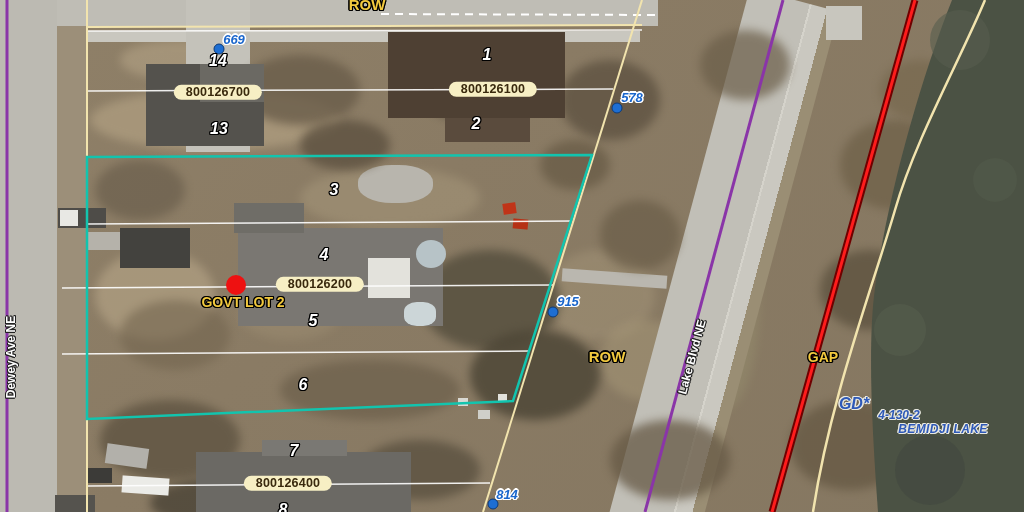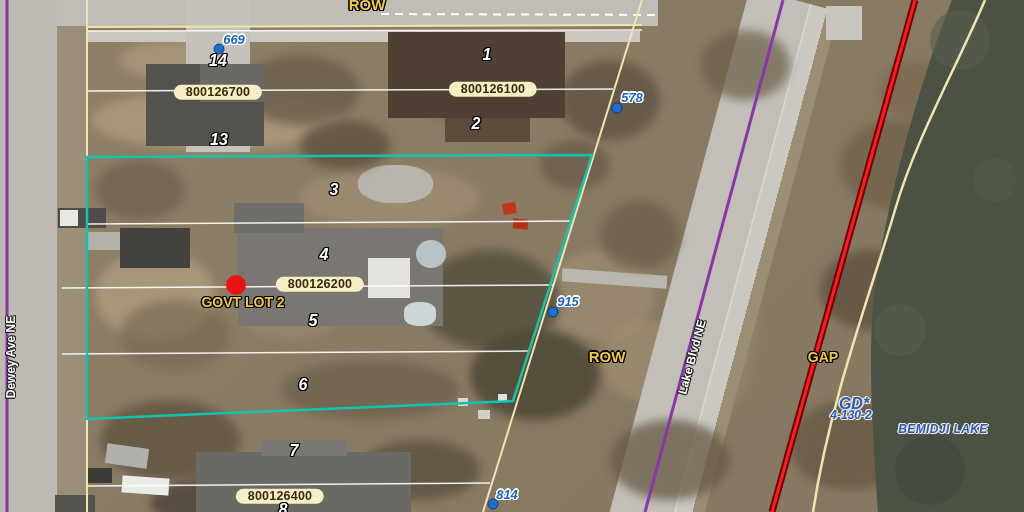--- a/index.html
+++ b/index.html
@@ -127,43 +127,43 @@
     <circle cx="219" cy="49" r="5" stroke="#0d3a77" stroke-width="1" fill="#1e6ed2"></circle>
     <circle cx="617" cy="108" r="5" stroke="#0d3a77" stroke-width="1" fill="#1e6ed2"></circle>
     <circle cx="553" cy="312" r="5" stroke="#0d3a77" stroke-width="1" fill="#1e6ed2"></circle>
     <circle cx="493" cy="504" r="5" stroke="#0d3a77" stroke-width="1" fill="#1e6ed2"></circle>
     <circle cx="236" cy="285" r="10" fill="#ee1111"></circle>
   </svg>
 
   <div class="lbl parcel-id" style="left:218px;top:92px;">800126700</div>
   <div class="lbl parcel-id" style="left:480px;top:89px;margin-left:13px;">800126100</div>
   <div class="lbl parcel-id" style="left:320px;top:284px;">800126200</div>
-  <div class="lbl parcel-id" style="left:280px;top:483px;margin-top:13px;">800126400</div>
+  <div class="lbl parcel-id" style="left:288px;top:483px;">800126400</div>
 
   <div class="lbl lotnum" style="left:218px;top:61px;">14</div>
-  <div class="lbl lotnum" style="left:219px;top:140px;text-align:right;">13</div>
+  <div class="lbl lotnum" style="left:219px;top:129px;text-align:right;">13</div>
   <div class="lbl lotnum" style="left:487px;top:55px;">1</div>
   <div class="lbl lotnum" style="left:476px;top:124px;">2</div>
   <div class="lbl lotnum" style="left:334px;top:190px;">3</div>
   <div class="lbl lotnum" style="left:324px;top:255px;">4</div>
   <div class="lbl lotnum" style="left:313px;top:321px;">5</div>
   <div class="lbl lotnum" style="left:303px;top:385px;">6</div>
   <div class="lbl lotnum" style="left:294px;top:451px;">7</div>
   <div class="lbl lotnum" style="left:283px;top:510px;">8</div>
 
   <div class="lbl addr" style="left:234px;top:39px;">669</div>
   <div class="lbl addr" style="left:632px;top:97px;">578</div>
   <div class="lbl addr" style="left:568px;top:301px;">915</div>
   <div class="lbl addr" style="left:507px;top:494px;">814</div>
 
   <div class="lbl gold" style="left:367px;top:4px;font-size:15px;">ROW</div>
   <div class="lbl gold" style="left:607px;top:356px;font-size:15px;">ROW</div>
   <div class="lbl gold" style="left:823px;top:357px;font-size:14px;">GAP</div>
   <div class="lbl gold" style="left:243px;top:302px;font-size:14px;">GOVT LOT 2</div>
 
-  <div class="lbl bluetxt" style="left:851px;top:415px;font-size:12px;">4-130-2</div>
+  <div class="lbl bluetxt" style="left:899px;top:415px;font-size:12px;">4-130-2</div>
   <div class="lbl bluetxt" style="left:854px;top:404px;font-size:16px;">GD*</div>
   <div class="lbl bluetxt" style="left:943px;top:429px;font-size:12px;letter-spacing:.4px;">BEMIDJI LAKE</div>
 
   <div class="lbl street" style="left:11px;top:357px;transform:translate(-50%,-50%) rotate(-90deg);">Dewey Ave NE</div>
   <div class="lbl street" style="left:692px;top:357px;transform:translate(-50%,-50%) rotate(-75deg);">Lake Blvd NE</div>
 
 </div>
 
 </body></html>

